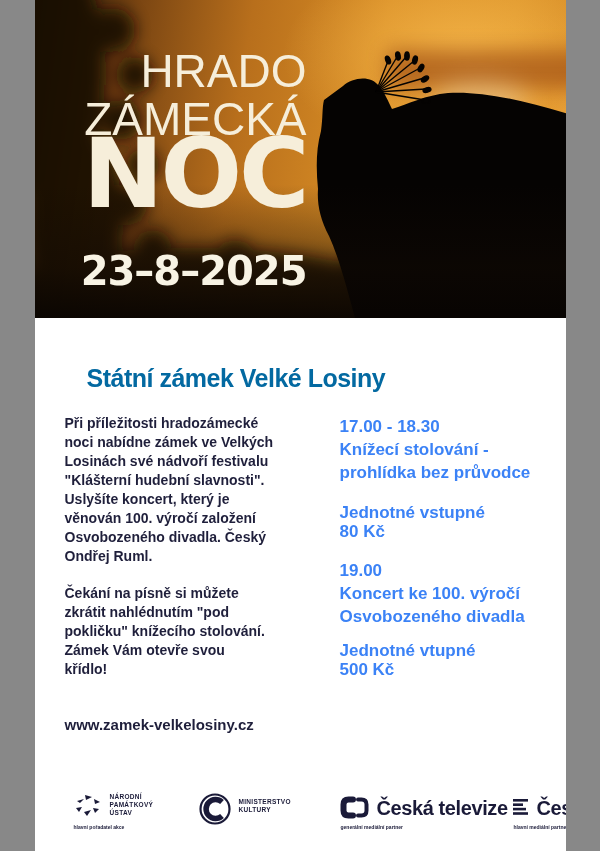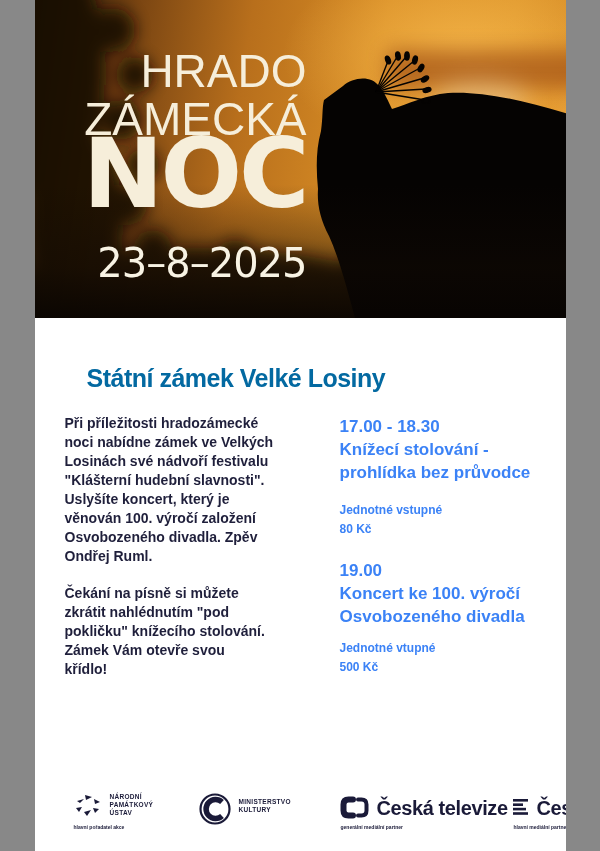--- a/index.html
+++ b/index.html
@@ -24,31 +24,31 @@
     background:#f0c37a; filter:blur(14px); opacity:.45; border-radius:50%; }
   .hero .bottomshade { position:absolute; left:0; top:0; width:100%; height:100%;
     background:linear-gradient(to bottom, rgba(0,0,0,0) 58%, rgba(18,10,4,.5) 84%, rgba(8,4,2,.85) 100%); }
   .foliage-svg, .peacock-svg { position:absolute; left:0; top:0; }
   
   .hero-text { position:absolute; right:328px; text-align:right; color:#f6eeda; white-space:nowrap; }
   .ht1 { top:44px;  font-size:46px; letter-spacing:0px; font-weight:400; }
   .ht2 { top:92px;  font-size:46px; letter-spacing:0px; font-weight:400; }
   .ht3 { top:126px; font-size:96px; font-family:"DejaVu Sans",sans-serif; font-weight:bold;
          letter-spacing:-3px; line-height:1; }
-  .hdate { top:240px; font-size:40px; font-family:"DejaVu Sans",sans-serif; font-weight:normal;
+  .hdate { top:248px; font-size:40px; font-family:"DejaVu Sans",sans-serif; font-weight:bold;
          letter-spacing:-1px; color:#f8f3e4; }
   .page-title { position:absolute; left:52px; top:364px; font-size:25px; font-weight:bold;
     letter-spacing:-0.5px; color:#0369a1; }
   .col-left-p1 { position:absolute; left:30px; top:414px; }
   .col-left-p2 { position:absolute; left:30px; top:584px; }
   .col-left-p1 div, .col-left-p2 div { font-size:14px; font-weight:bold; line-height:19px; color:#1f1f3b; }
   .website { position:absolute; left:30px; top:716px; font-size:15px; font-weight:bold; color:#1f1f3b; }
   .rline { position:absolute; left:305px; font-weight:bold; color:#3b82f6; white-space:nowrap; }
   .r-big { font-size:17px; }
-  .r-small { font-size:12px; }
+  .r-small { font-size:17px; }
   
   .partner { position:absolute; top:788px; color:#1a1a38; }
   .partner .caption { position:absolute; left:1px; top:36px; font-size:5px; font-weight:bold;
     color:#1a1a38; white-space:nowrap; }
   .logotext { font-size:6.5px; font-weight:bold; line-height:8px; letter-spacing:.3px; white-space:nowrap; }
   .wordmark { font-size:20px; font-weight:bold; letter-spacing:-0.4px; white-space:nowrap; }
   .npu { left:38px; }
   .npu .logotext { position:absolute; left:37px; top:5px; }
   .mk  { left:163px; }
   .mk .logotext { position:absolute; left:41px; top:10px; }
@@ -129,32 +129,33 @@
 
   <div class="page-title">Státní zámek Velké Losiny</div>
 
   <div class="col-left-p1">
     <div>Při příležitosti hradozámecké</div>
     <div>noci nabídne zámek ve Velkých</div>
     <div>Losinách své nádvoří festivalu</div>
     <div>"Klášterní hudební slavnosti".</div>
     <div>Uslyšíte koncert, který je</div>
     <div>věnován 100. výročí založení</div>
-    <div>Osvobozeného divadla. Zpěv</div>
+    <div>Osvobozeného divadla. Český</div>
     <div>Ondřej Ruml.</div>
   </div>
 
   <div class="col-left-p2">
     <div>Čekání na písně si můžete</div>
     <div>zkrátit nahlédnutím "pod</div>
     <div>pokličku" knížecího stolování.</div>
     <div>Zámek Vám otevře svou</div>
     <div>křídlo!</div>
   </div>
 
+  <div class="website">www.zamek-velkelosiny.cz</div>
 
   <div class="rline r-big" style="top:417px">17.00 - 18.30</div>
   <div class="rline r-big" style="top:440px">Knížecí stolování -</div>
   <div class="rline r-big" style="top:463px">prohlídka bez průvodce</div>
   <div class="rline r-small" style="top:503px">Jednotné vstupné</div>
   <div class="rline r-small" style="top:522px">80 Kč</div>
 
   <div class="rline r-big" style="top:561px">19.00</div>
   <div class="rline r-big" style="top:584px">Koncert ke 100. výročí</div>
   <div class="rline r-big" style="top:607px">Osvobozeného divadla</div>

